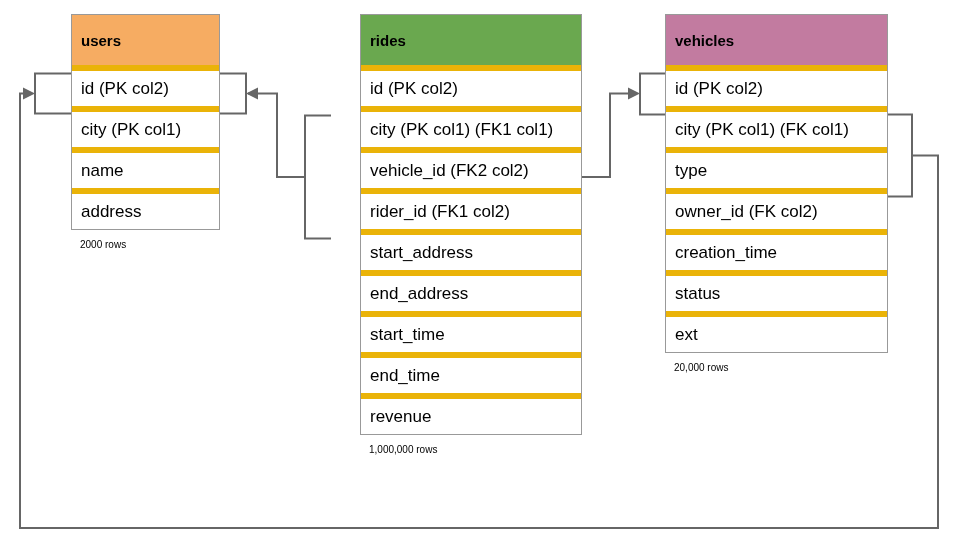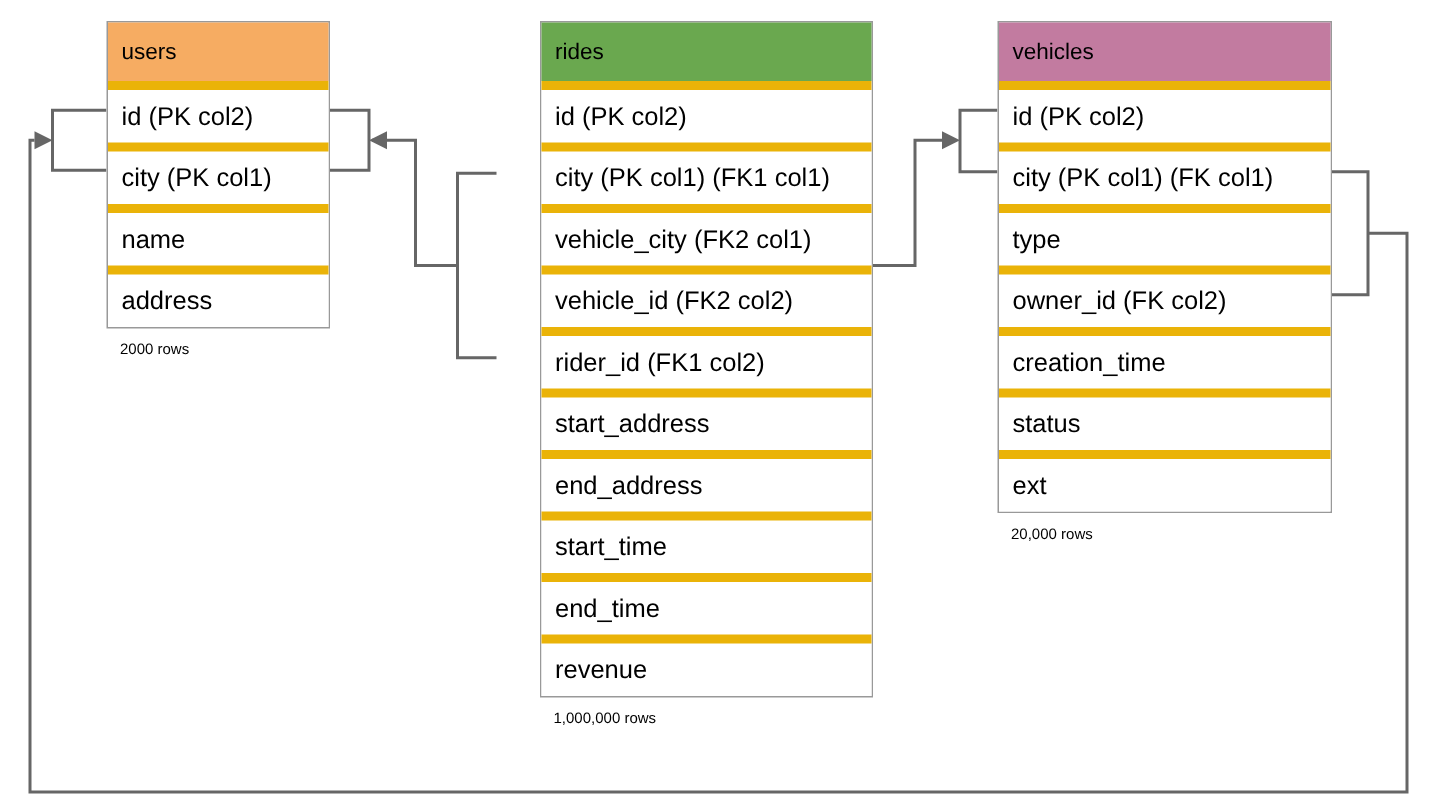--- a/index.html
+++ b/index.html
@@ -18,27 +18,28 @@
     pointer-events: none;
   }
   .table-wrap { position: absolute; }
   .table-box {
     border: 1px solid #999999;
     background: #ffffff;
     box-sizing: border-box;
     width: 100%;
   }
   .thead {
-    height: 39px;
+    height: 50px;
     display: flex;
     align-items: center;
     padding-left: 9px;
     font-size: 15px;
     color: #000000;
     box-sizing: border-box;
+    font-weight: bold;
   }
   .cell {
     height: 41px;
     display: flex;
     align-items: center;
     padding-left: 9px;
     font-size: 17px;
     color: #000000;
     border-top: 6px solid #eab308;
     background: #ffffff;
@@ -95,21 +96,20 @@
     </div>
     <div class="rowcount">2000 rows</div>
   </div>
 
   <div class="table-wrap" id="table-rides">
     <div class="table-box">
       <div class="thead" style="background-color: rgb(106, 168, 79);">rides</div>
       <div class="tbody">
           <div class="cell">id (PK col2)</div>
           <div class="cell">city (PK col1) (FK1 col1)</div>
-          <div class="cell">vehicle_city (FK2 col1)</div>
           <div class="cell">vehicle_id (FK2 col2)</div>
           <div class="cell">rider_id (FK1 col2)</div>
           <div class="cell">start_address</div>
           <div class="cell">end_address</div>
           <div class="cell">start_time</div>
           <div class="cell">end_time</div>
           <div class="cell">revenue</div>
         </div>
     </div>
     <div class="rowcount">1,000,000 rows</div>

